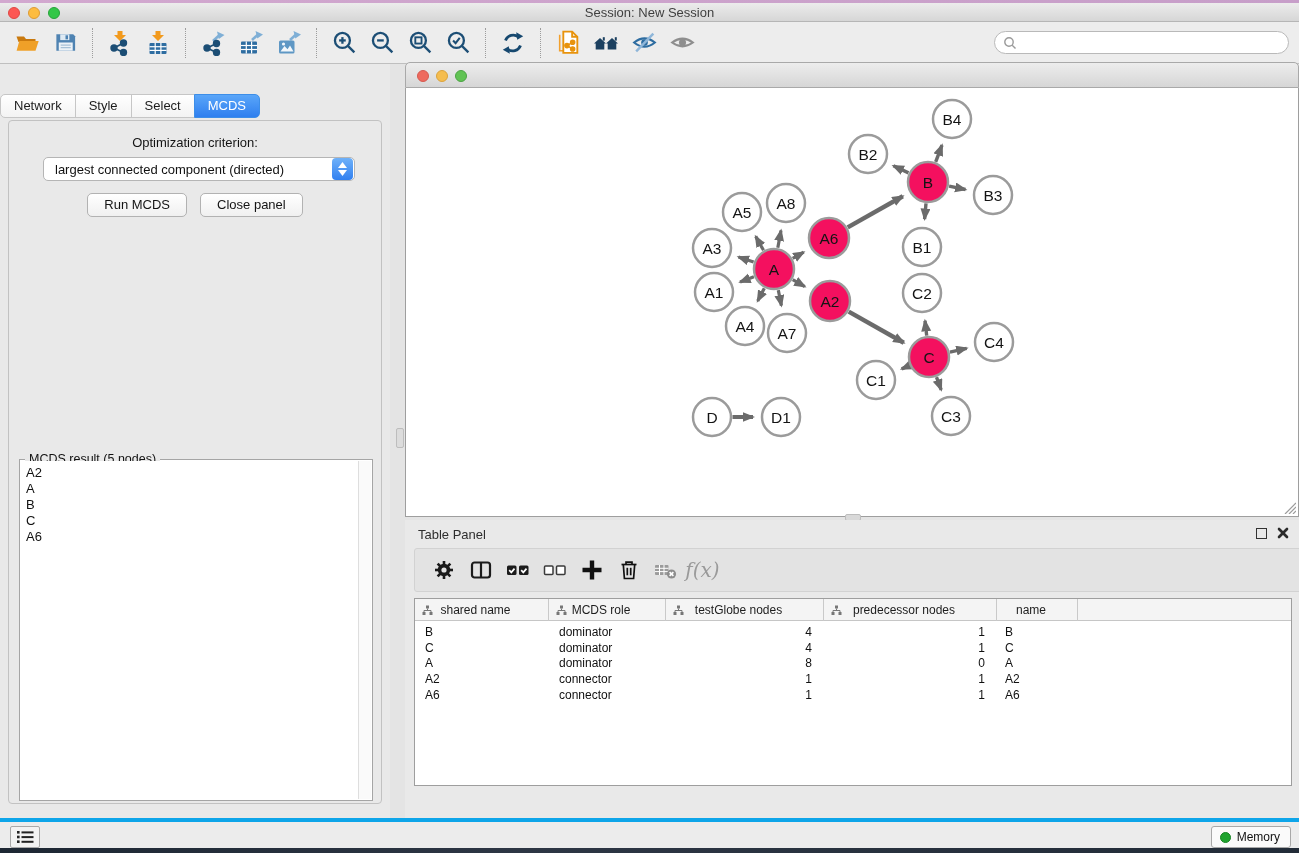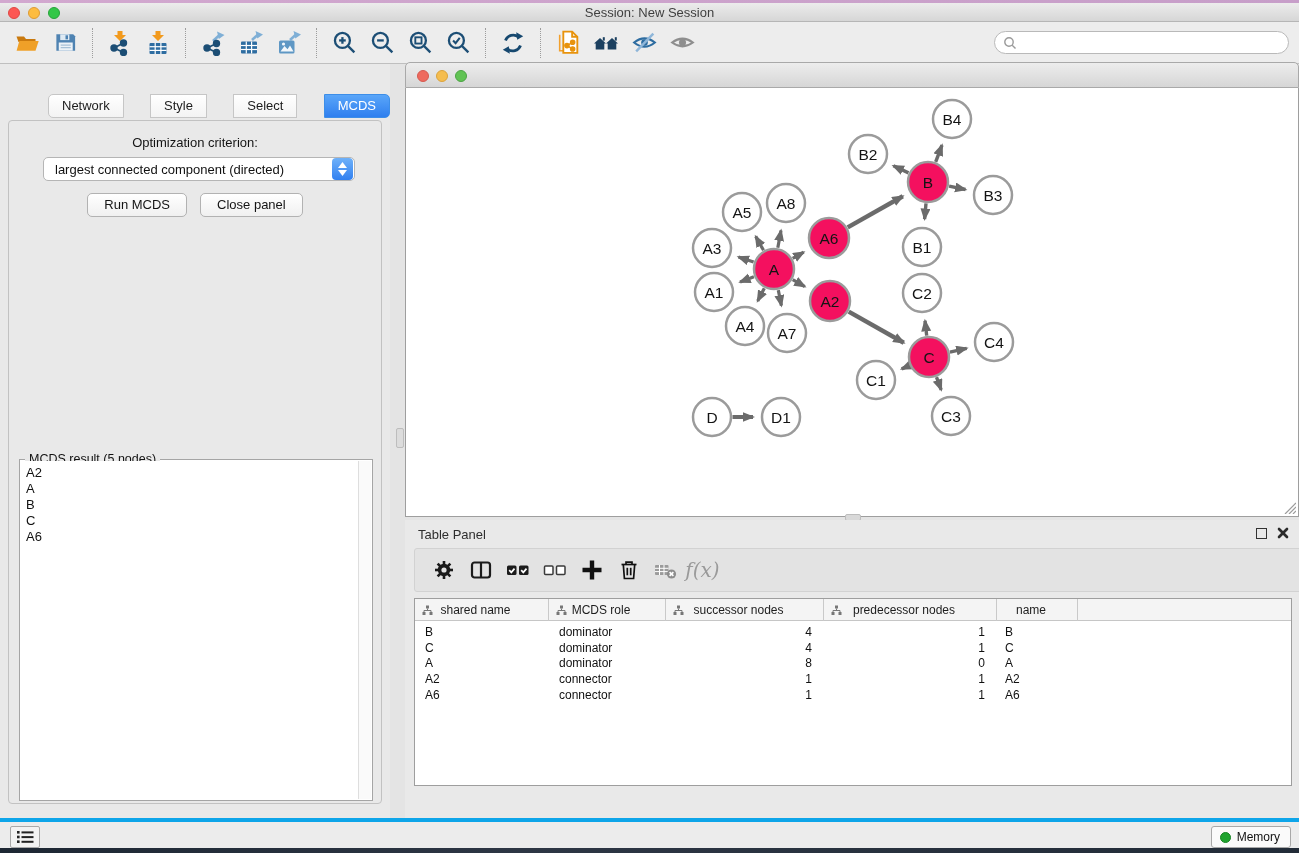--- a/index.html
+++ b/index.html
@@ -33,21 +33,21 @@
       background:transparent; font-family:"Liberation Sans",sans-serif; }
 
   
   .main { position:absolute; left:0; top:64px; width:1299px; height:754px; background:#e4e4e4; }
   .control-panel { position:absolute; left:0; top:0; width:390px; height:754px; background:#e9e9e9; }
   .panel-head { position:relative; height:28px; }
   .panel-head .panel-title { position:absolute; left:14px; top:7px; font-size:13px; color:#2e2e2e; }
   .panel-head .panel-btns { position:absolute; right:10px; top:7px; display:flex; gap:10px; align-items:center; }
   .float-glyph { width:11px; height:11px; border:1.5px solid #333; display:inline-block; background:transparent; }
 
-  .seg-tabs { position:absolute; left:0; right:0; display:flex; justify-content:space-between;padding-left:48px; }
+  .seg-tabs { position:absolute; left:0; right:0; display:flex; justify-content:flex-start; }
   .seg { font-size:13px; padding:3px 13px 4px 13px; background:linear-gradient(#ffffff,#f3f3f3);
       border:1px solid #c6c6c6; margin-left:-1px; color:#1c1c1c; }
   .seg:first-child { border-radius:5px 0 0 5px; margin-left:0; }
   .seg:last-child { border-radius:0 5px 5px 0; }
   .seg.active { background:linear-gradient(#5aa6f9,#2f7fef); border-color:#3d8ee8; color:#fff; }
 
   .cp-tabs { top:30px; }
   .cp-content { position:absolute; left:8px; top:56px; width:374px; height:684px;
       border:1px solid #c2c2c2; border-radius:4px; background:#e9e9e9; }
   .criterion-label { position:absolute; left:0; right:0; top:14px; text-align:center;
@@ -566,21 +566,21 @@
               <svg width="11" height="11" viewBox="0 0 11 11" class="shared-ic">
                 <g fill="#777">
                   <rect x="4" y="0.5" width="3" height="3"></rect>
                   <rect x="0.5" y="7" width="3" height="3"></rect>
                   <rect x="7.5" y="7" width="3" height="3"></rect>
                 </g>
                 <g stroke="#777" stroke-width="1" fill="none">
                   <path d="M5.5 3.5 v2 M2 7 v-1.5 h7 V7"></path>
                 </g>
               </svg>
-              <span class="hlabel">successor nodes</span>
+              <span class="hlabel">testGlobe nodes</span>
             </div>
             <div class="hcell" style="width: 173px;">
               <svg width="11" height="11" viewBox="0 0 11 11" class="shared-ic">
                 <g fill="#777">
                   <rect x="4" y="0.5" width="3" height="3"></rect>
                   <rect x="0.5" y="7" width="3" height="3"></rect>
                   <rect x="7.5" y="7" width="3" height="3"></rect>
                 </g>
                 <g stroke="#777" stroke-width="1" fill="none">
                   <path d="M5.5 3.5 v2 M2 7 v-1.5 h7 V7"></path>

